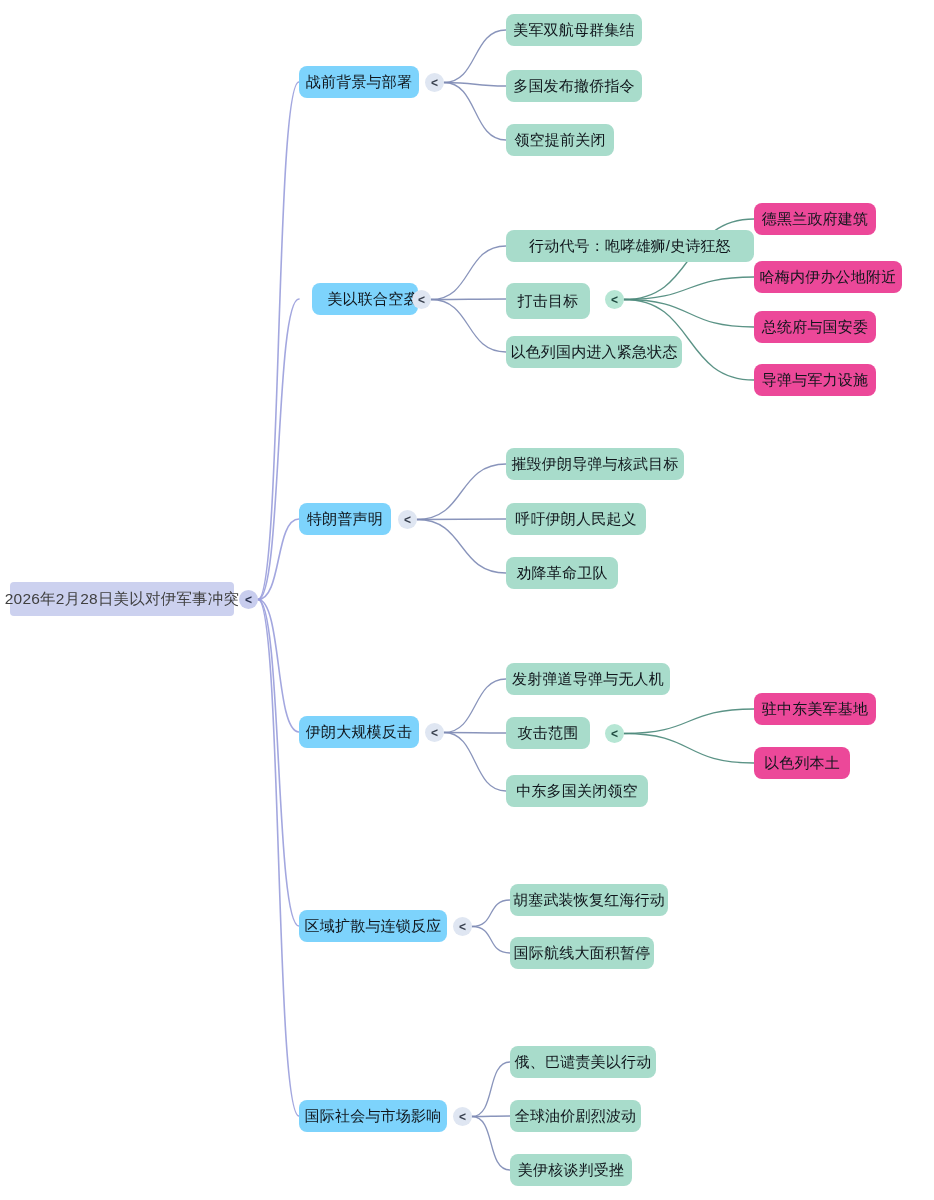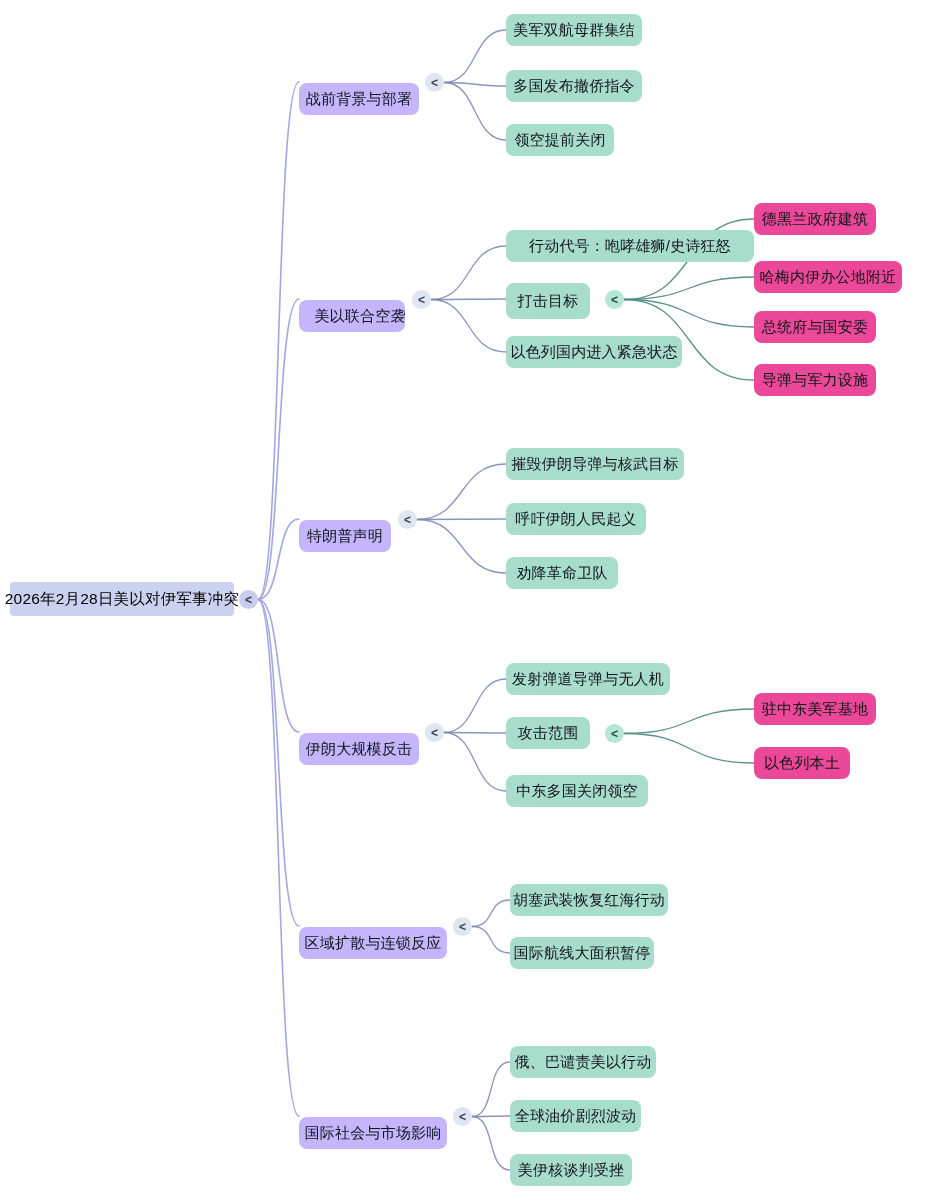--- a/index.html
+++ b/index.html
@@ -31,26 +31,25 @@
     white-space: nowrap;
     color: #10161c;
     letter-spacing: 0.2px;
     padding: 0 12px;
     z-index: 3;
   }
   .node.root {
     background: #ccd1ef;
     border-radius: 4px;
     font-size: 15.5px;
-    color: #000000;
+    color: #404040;
   }
   .node.lvl1 {
-    background: #c4b5fd;
+    background: #7dd3fc;
     font-size: 15px;
-    margin-top: 17px;
   }
   .node.lvl2 {
     background: #a8dccb;
     font-size: 15px;
   }
   .node.lvl3 {
     background: #ec4899;
     font-size: 15px;
   }
   .toggle {
@@ -125,21 +124,21 @@
       <div class="toggle t-lvl1" style="left: 425px; top: 73px;">&lt;</div>
       <div class="node lvl2" style="left: 506px; top: 14px; width: 136px; height: 32px;">
         <span>美军双航母群集结</span>
       </div>
       <div class="node lvl2" style="left: 506px; top: 70px; width: 136px; height: 32px;">
         <span>多国发布撤侨指令</span>
       </div>
       <div class="node lvl2" style="left: 506px; top: 124px; width: 108px; height: 32px;">
         <span>领空提前关闭</span>
       </div>
-      <div class="node lvl1" style="left: 299px; top: 283px; width: 106px; height: 32px; padding-left: 28px;">
+      <div class="node lvl1" style="left: 312px; top: 283px; width: 106px; height: 32px; padding-left: 28px;">
         <span>美以联合空袭</span>
       </div>
       <div class="toggle t-lvl1" style="left: 412px; top: 290px;">&lt;</div>
       <div class="node lvl2" style="left: 506px; top: 230px; width: 248px; height: 32px;">
         <span>行动代号：咆哮雄狮/史诗狂怒</span>
       </div>
       <div class="node lvl2" style="left: 506px; top: 283px; width: 84px; height: 36px;">
         <span>打击目标</span>
       </div>
       <div class="toggle t-lvl2" style="left: 605px; top: 290px;">&lt;</div>

